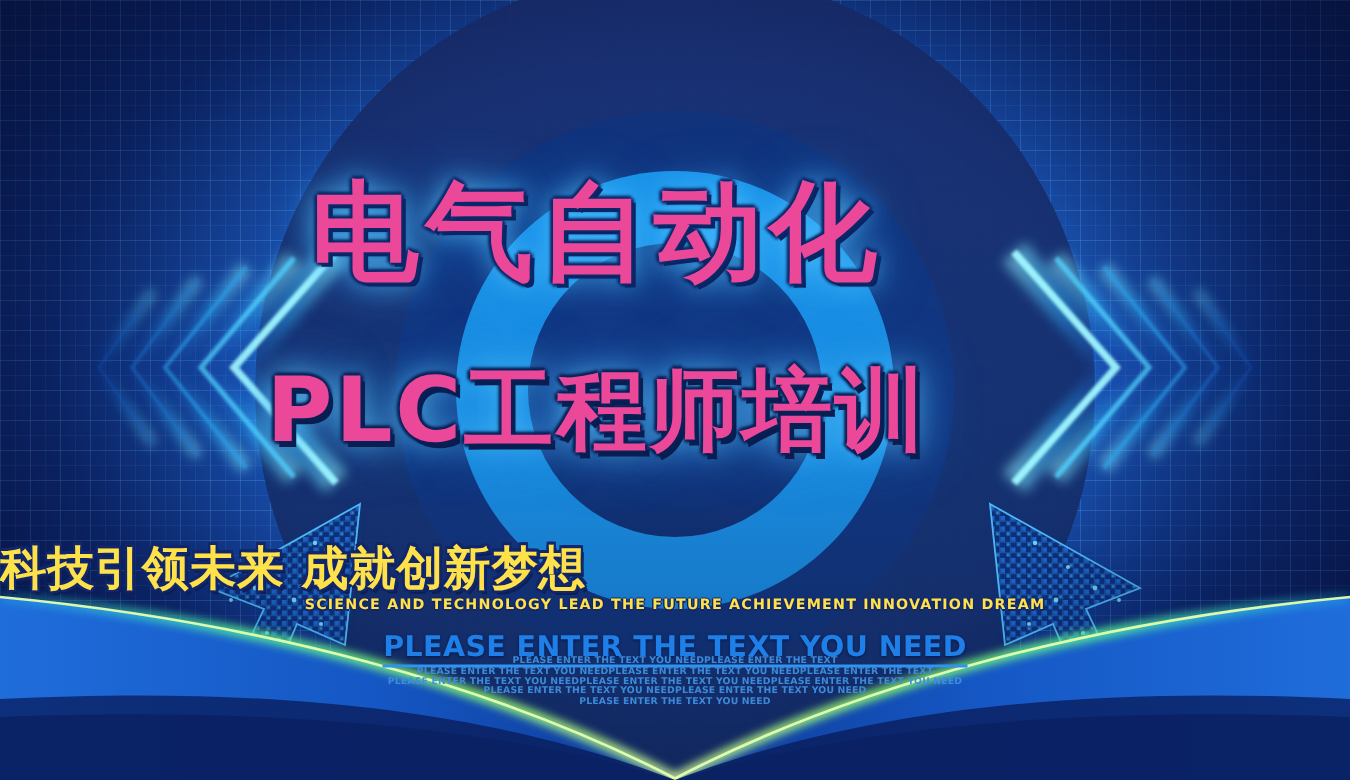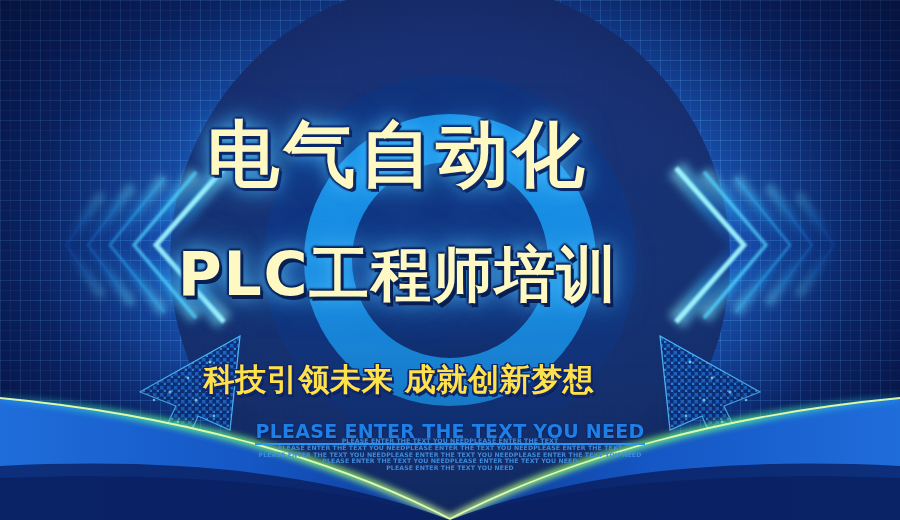--- a/index.html
+++ b/index.html
@@ -57,21 +57,21 @@
   .cursor-right{right:118px;top:330px;transform:scaleX(-1);}
 
   
   .swoosh{position:absolute;left:0;bottom:0;width:900px;height:150px;}
 
   
   .content{position:absolute;left:0;top:0;width:900px;height:520px;}
 
   .title-main,.title-sub{
     position:absolute;width:796px;text-align:center;
-    color:#fef9c3;font-weight:700;letter-spacing:.06em;white-space:nowrap;
+    color:#ec4899;font-weight:700;letter-spacing:.06em;white-space:nowrap;
     font-family:"DejaVu Sans","Liberation Sans",sans-serif;
   }
   .title-main{
     top:114px;font-size:72px;line-height:80px;
     text-shadow:
       0 0 2px #0d2a6b, 2px 0 2px #0d2a6b, -2px 0 2px #0d2a6b,
       0 2px 2px #0d2a6b, 0 -2px 2px #0d2a6b,
       3px 3px 0 #0c2663,
       0 0 18px rgba(90,205,255,.95),
       0 0 34px rgba(40,160,255,.75);
@@ -80,21 +80,21 @@
     top:231px;font-size:60px;line-height:86px;letter-spacing:.03em;
     text-shadow:
       0 0 2px #0b2258, 2px 0 2px #0b2258, -2px 0 2px #0b2258,
       0 2px 2px #0b2258, 0 -2px 2px #0b2258,
       3px 4px 0 #0a1f50,
       0 0 20px rgba(100,210,255,.95),
       0 0 38px rgba(40,160,255,.7);
   }
 
   .slogan-cn{
-    position:absolute;top:361px;width:798px;text-align:center;
+    position:absolute;top:361px;width:798px;
     font-size:31px;line-height:36px;font-weight:700;letter-spacing:.02em;
     color:#ffe14a;white-space:nowrap;
     text-shadow:
       -1.5px 0 0 #12266b, 1.5px 0 0 #12266b, 0 -1.5px 0 #12266b, 0 1.5px 0 #12266b,
       -1.5px -1.5px 0 #12266b, 1.5px -1.5px 0 #12266b, -1.5px 1.5px 0 #12266b, 1.5px 1.5px 0 #12266b,
       2px 3px 0 #0d1d55;
   }
   .slogan-en{
     position:absolute;top:398px;width:900px;text-align:center;
     font-size:9.5px;line-height:12px;font-weight:700;letter-spacing:.085em;
@@ -306,20 +306,21 @@
   </svg>
 
   <div class="content">
 
     <div class="title-main">电气自动化</div>
 
     <div class="title-sub">PLC工程师培训</div>
 
     <div class="slogan-cn">科技引领未来  成就创新梦想</div>
 
+    <div class="slogan-en">SCIENCE AND TECHNOLOGY LEAD THE FUTURE ACHIEVEMENT INNOVATION DREAM</div>
 
     <div class="cta-line">
       <span class="cta-text">PLEASE ENTER THE TEXT YOU NEED</span>
     </div>
 
     <div class="filler">
       <div>PLEASE ENTER THE TEXT YOU NEEDPLEASE ENTER THE TEXT</div>
       <div>PLEASE ENTER THE TEXT YOU NEEDPLEASE ENTER THE TEXT YOU NEEDPLEASE ENTER THE TEXT</div>
       <div>PLEASE ENTER THE TEXT YOU NEEDPLEASE ENTER THE TEXT YOU NEEDPLEASE ENTER THE TEXT YOU NEED</div>
       <div>PLEASE ENTER THE TEXT YOU NEEDPLEASE ENTER THE TEXT YOU NEED</div>

